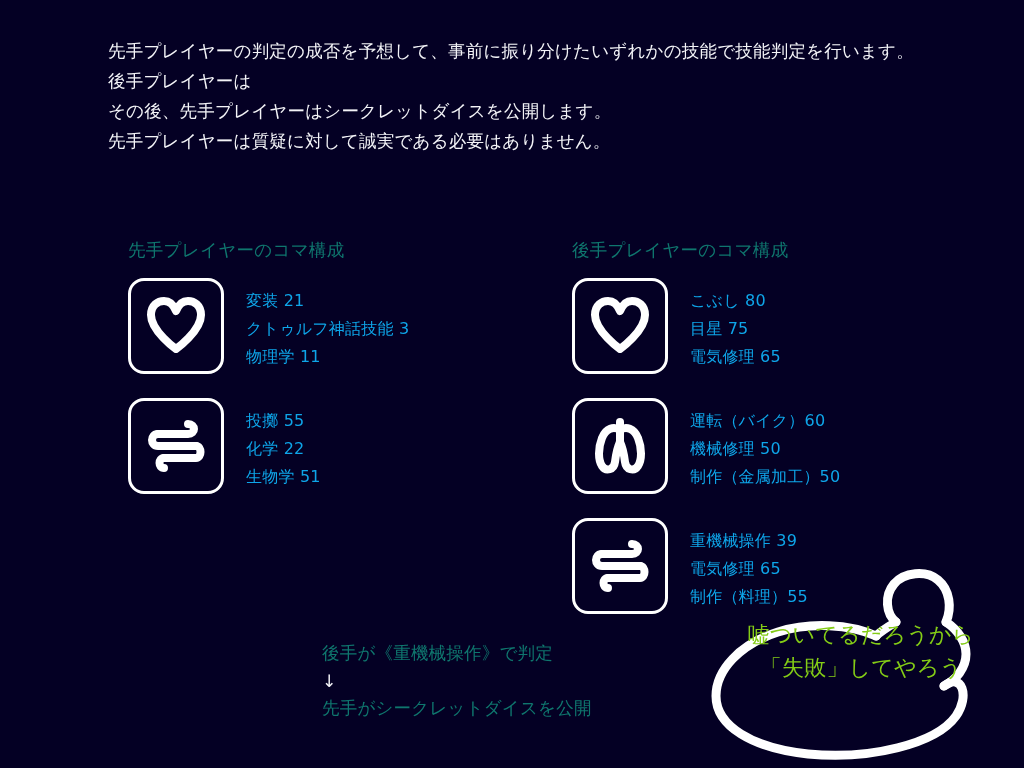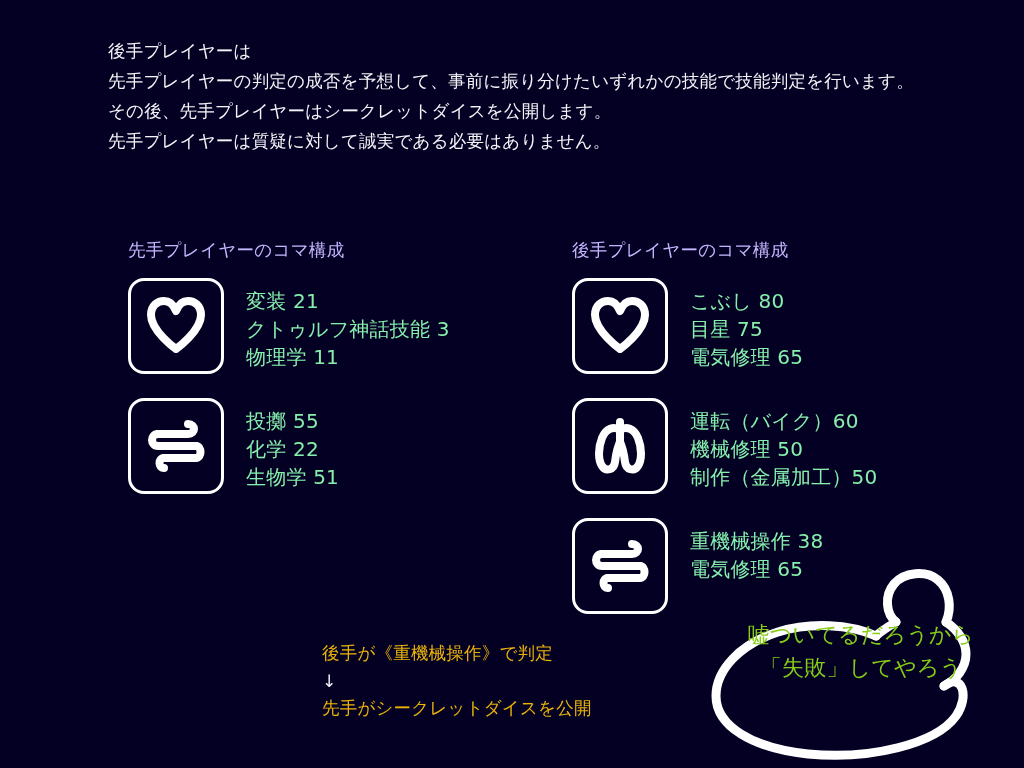--- a/index.html
+++ b/index.html
@@ -44,21 +44,21 @@
     top: 238px;
   }
   .col-left  { left: 128px; }
   .col-right { left: 540px; margin-left: 32px; }
 
   .col-title {
     font-size: 17.5px;
     line-height: 24px;
     letter-spacing: 0.3px;
     white-space: nowrap;
-    color: #c4b5fd;
+    color: #0f766e;
     margin-bottom: 0;
   }
 
   .piece-list {
     position: absolute;
     top: 40px;
     left: 0;
   }
   .piece {
     display: flex;
@@ -80,39 +80,39 @@
     justify-content: center;
     background: transparent;
   }
   .icon-box svg { display: block; }
 
   .skills {
     margin-left: 22px;
     padding-top: 9px;
   }
   .skill {
-    font-size: 20px;
+    font-size: 16px;
     line-height: 28px;
     white-space: nowrap;
-    color: #86efac;
+    color: #0ea5e9;
     letter-spacing: 0.2px;
   }
 
   
   .caption {
     position: absolute;
     left: 322px;
     top: 638px;
     text-align: left;
   }
   .caption-line {
     font-size: 17.5px;
     line-height: 31px;
     white-space: nowrap;
-    color: #eab308;
+    color: #0f766e;
     letter-spacing: 0.2px;
   }
   .caption-arrow {
     font-size: 17px;
     line-height: 24px;
     color: #f4f4f8;
   }
 
   
   .bubble {
@@ -142,22 +142,22 @@
     color: #84cc16;
     letter-spacing: 0.2px;
   }
 </style>
 </head>
 <body>
 
 <div id="slide">
 
   <div class="intro">
+    <div class="intro-line">先手プレイヤーの判定の成否を予想して、事前に振り分けたいずれかの技能で技能判定を行います。</div>
     <div class="intro-line">後手プレイヤーは</div>
-    <div class="intro-line">先手プレイヤーの判定の成否を予想して、事前に振り分けたいずれかの技能で技能判定を行います。</div>
     <div class="intro-line">その後、先手プレイヤーはシークレットダイスを公開します。</div>
     <div class="intro-line">先手プレイヤーは質疑に対して誠実である必要はありません。</div>
   </div>
 
   <div class="col col-left">
     <div class="col-title">先手プレイヤーのコマ構成</div>
     <div class="piece-list">
 
       <div class="piece">
         <div class="icon-box">
@@ -227,22 +227,23 @@
       <div class="piece">
         <div class="icon-box">
           <svg width="64" height="56" viewBox="0 0 64 56" fill="none" stroke="#ffffff" stroke-width="8" stroke-linecap="round" stroke-linejoin="round">
             <path d="M14 16 L44 16 C 52 16, 52 6, 44 6"></path>
             <path d="M14 16 C 6 16, 6 28, 14 28 L52 28"></path>
             <path d="M52 28 C 58 28, 58 40, 52 40 L20 40"></path>
             <path d="M20 40 C 14 40, 14 50, 20 50"></path>
           </svg>
         </div>
         <div class="skills">
-          <div class="skill">重機械操作 38</div>
+          <div class="skill">重機械操作 39</div>
           <div class="skill">電気修理 65</div>
+          <div class="skill">制作（料理）55</div>
         </div>
       </div>
 
     </div>
   </div>
 
   <div class="caption">
     <div class="caption-line">後手が《重機械操作》で判定</div>
     <div class="caption-arrow">↓</div>
     <div class="caption-line">先手がシークレットダイスを公開</div>

